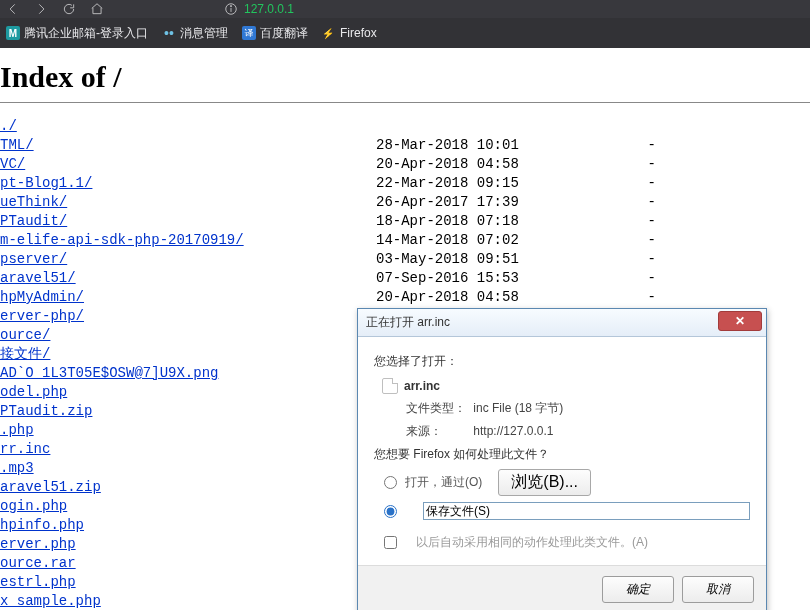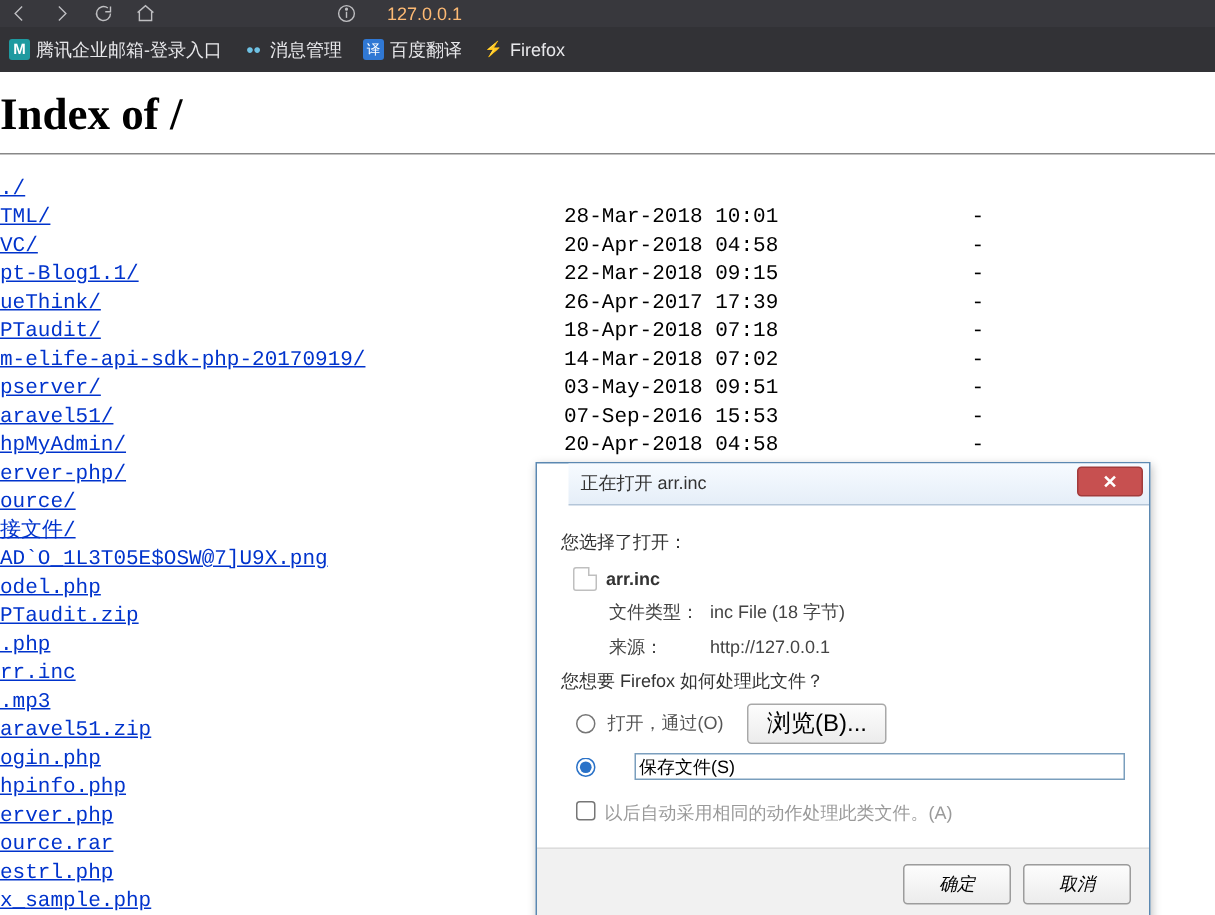--- a/index.html
+++ b/index.html
@@ -16,21 +16,21 @@
     background: #38383d;
     color: #e0e0e0;
     height: 18px;
     display: flex;
     align-items: center;
     padding-left: 6px;
     font-size: 12px;
   }
   .nav-icons { display: flex; gap: 14px; align-items: center; }
   .nav-icon { width: 14px; height: 14px; stroke: #bfbfc2; fill: none; stroke-width: 1.6; }
-  .addr-area { margin-left: 120px; display: flex; align-items: center; gap: 20px; color: #fdba74; }
+  .addr-area { margin-left: 120px; display: flex; align-items: center; gap: 6px; color: #22c55e; }
   .info-icon { width: 14px; height: 14px; }
 
   .bookmarks-bar {
     background: #323236;
     color: #e8e8eb;
     height: 30px;
     display: flex;
     align-items: center;
     padding-left: 6px;
     font-size: 12px;
@@ -84,21 +84,20 @@
     color: #333;
   }
   .dlg-title {
     height: 28px;
     background: linear-gradient(#f7fbff, #e5eef8);
     border-bottom: 1px solid #b4c6d9;
     display: flex;
     align-items: center;
     padding-left: 8px;
     position: relative;
-    margin-left: 21px;
   }
   .dlg-close {
     position: absolute;
     right: 4px;
     top: 2px;
     width: 44px;
     height: 20px;
     background: #c75050;
     border: 1px solid #a23b3b;
     border-radius: 3px;
@@ -130,21 +129,21 @@
   }
   .save-field {
     flex: 1;
     height: 18px;
     border: 1px solid #7a9ebd;
     background: #fff;
     margin-left: 18px;
     padding-left:2px;
     font-size:12px;
   }
-  .chk-row { display: flex; align-items: flex-start; gap: 6px; margin: 14px 0 10px 10px; color: #9a9a9a; }
+  .chk-row { display: flex; align-items: center; gap: 19px; margin: 14px 0 10px 10px; color: #9a9a9a; }
   .chk-row input[type=checkbox] { accent-color: #888; }
 
   .dlg-footer {
     border-top: 1px solid #dcdcdc;
     background: #f1f1f1;
     padding: 10px 12px 12px 0;
     display: flex;
     justify-content: flex-end;
     gap: 8px;
   }

